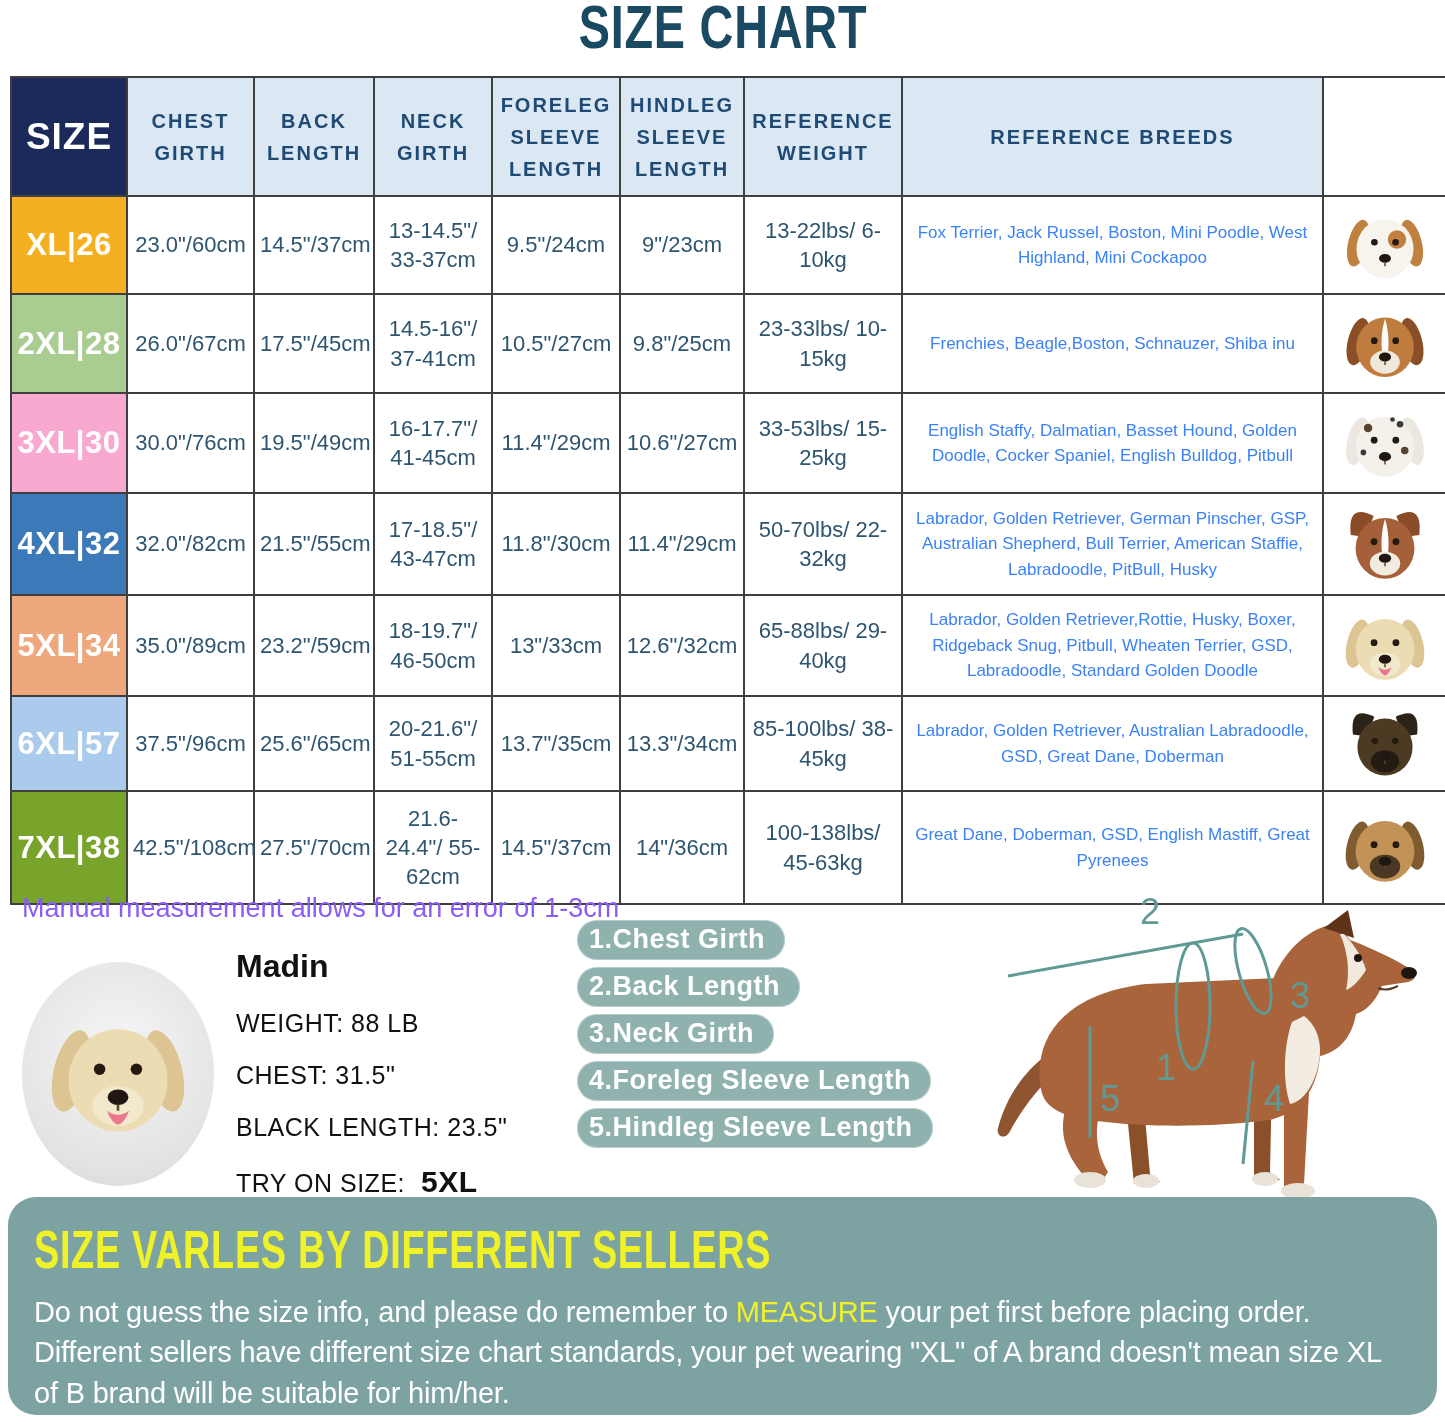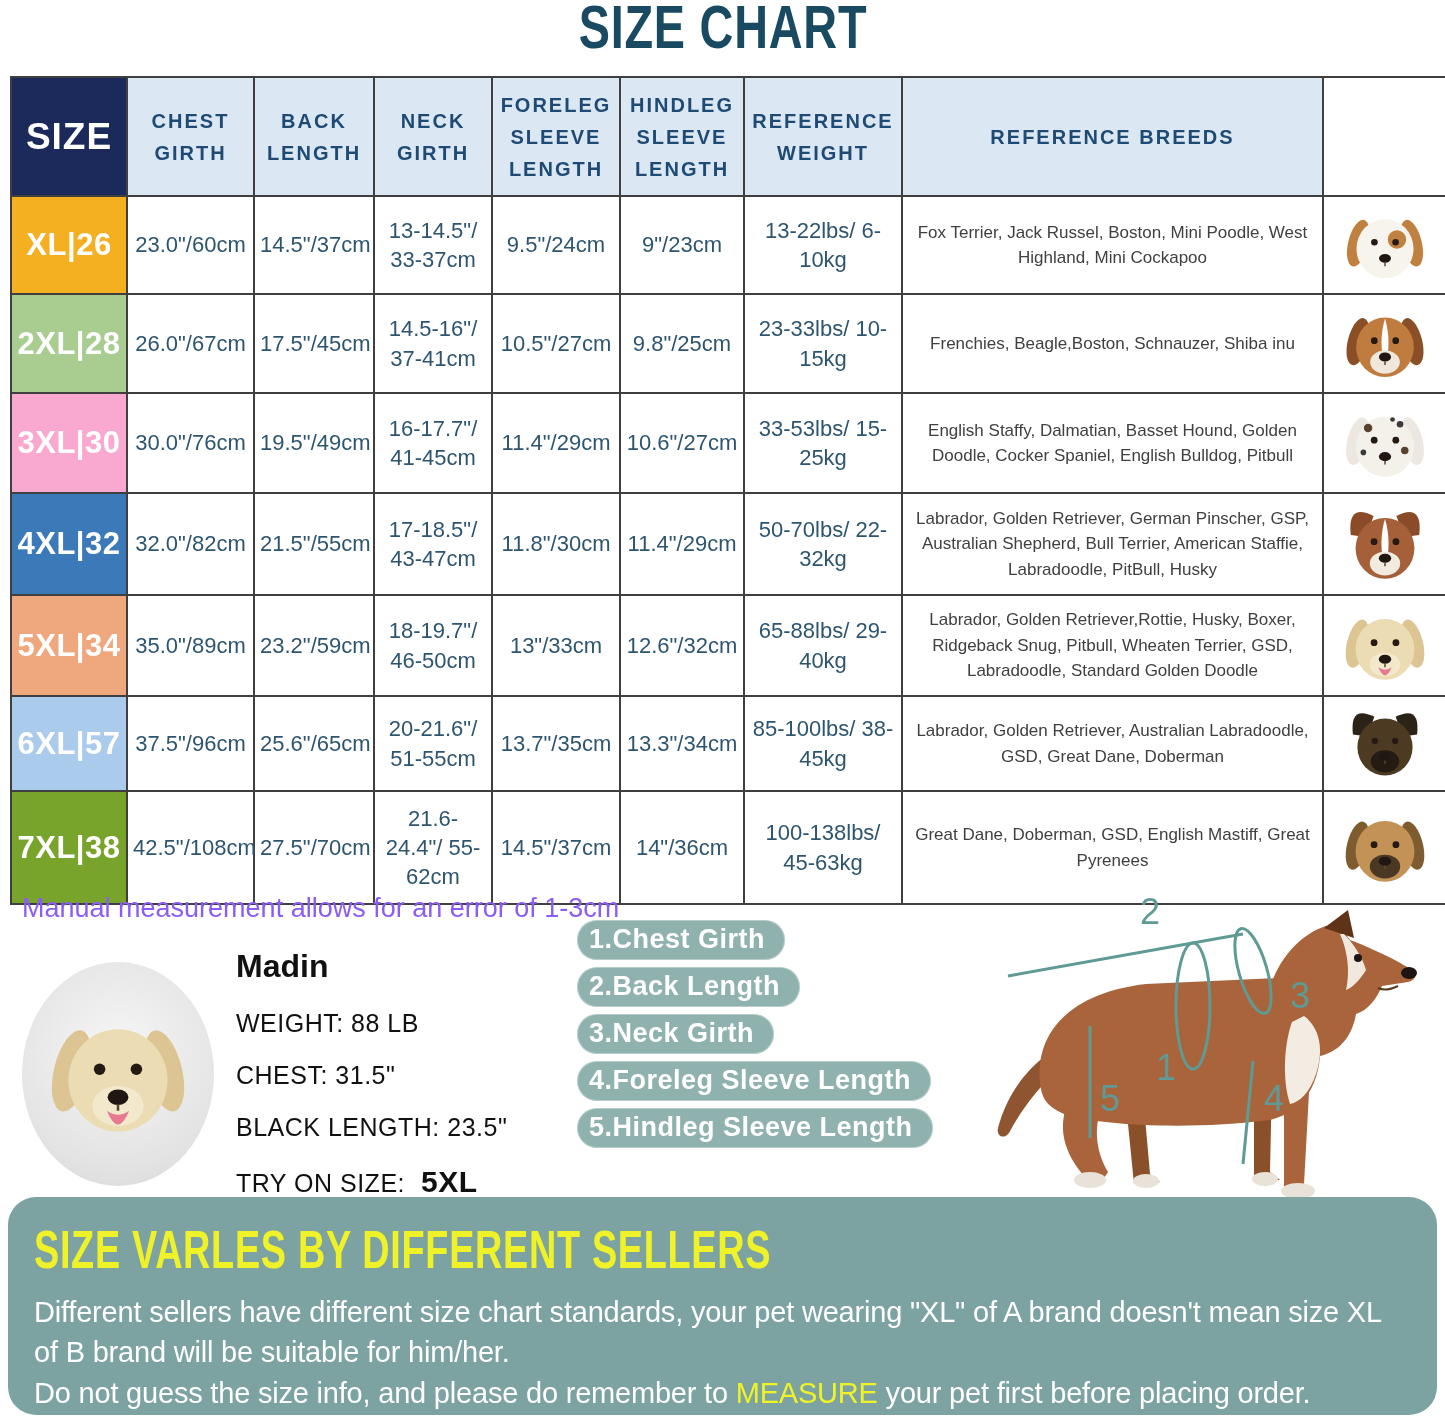--- a/index.html
+++ b/index.html
@@ -15,21 +15,21 @@
   table.size-table{position:absolute;left:10px;top:76px;border-collapse:collapse;
                    table-layout:fixed;width:1435px;}
   table.size-table th, table.size-table td{border:2px solid #3f3f3f;text-align:center;
                    vertical-align:middle;padding:2px 5px;box-sizing:border-box;}
   th.col-head{background:#dbe8f4;color:#1e4a74;font-size:20px;font-weight:bold;
               letter-spacing:2px;line-height:1.6;}
   th.size-th{background:#1b2a5a;color:#ffffff;font-size:37px;font-weight:bold;letter-spacing:1px;}
   th.photo-th, td.photo-col{border:none;background:#ffffff;}
   td.size-col{color:#ffffff;font-size:31px;font-weight:bold;letter-spacing:0.5px;}
   td.data-col{background:#ffffff;color:#2e5570;font-size:22px;line-height:1.32;}
-  td.breeds-col{background:#ffffff;color:#404040;font-size:17px;line-height:1.5;padding:2px 10px;}
+  td.breeds-col{background:#ffffff;color:#3b82f6;font-size:17px;line-height:1.5;padding:2px 10px;}
   td.photo-col svg{display:block;margin:0 auto;}
 
   
   .note{position:absolute;left:14px;top:893px;font-size:27px;color:#8b5cf6;margin-left:8px;}
 
   
   .featured-photo{position:absolute;left:22px;top:962px;width:192px;height:224px;
                   border-radius:50%;background:radial-gradient(circle at 50% 40%, #f6f6f6 0%, #e3e3e3 70%, #d6d6d6 100%);
                   display:flex;align-items:center;justify-content:center;overflow:hidden;}
   .featured-info{position:absolute;left:236px;top:948px;color:#111;}
@@ -324,20 +324,20 @@
       <text x="192" y="48">2</text>
       <text x="342" y="132">3</text>
       <text x="316" y="235">4</text>
       <text x="152" y="235">5</text>
     </g>
   </svg>
 
   <div class="bottom-panel">
     <h2 class="panel-heading"><span class="panel-heading-text">SIZE VARLES BY DIFFERENT SELLERS</span></h2>
     <div class="panel-body">
-      <p>Different sellers have different size chart standards, your pet wearing "XL" of A brand doesn't mean size XL of B brand will be suitable for him/her.</p>
       <p>
         <span>Do not guess the size info, and please do remember to </span><span class="panel-highlight">MEASURE</span><span> your pet first before placing order.</span>
       </p>
+      <p>Different sellers have different size chart standards, your pet wearing "XL" of A brand doesn't mean size XL of B brand will be suitable for him/her.</p>
     </div>
   </div>
 
 </div>
 
 </body></html>

